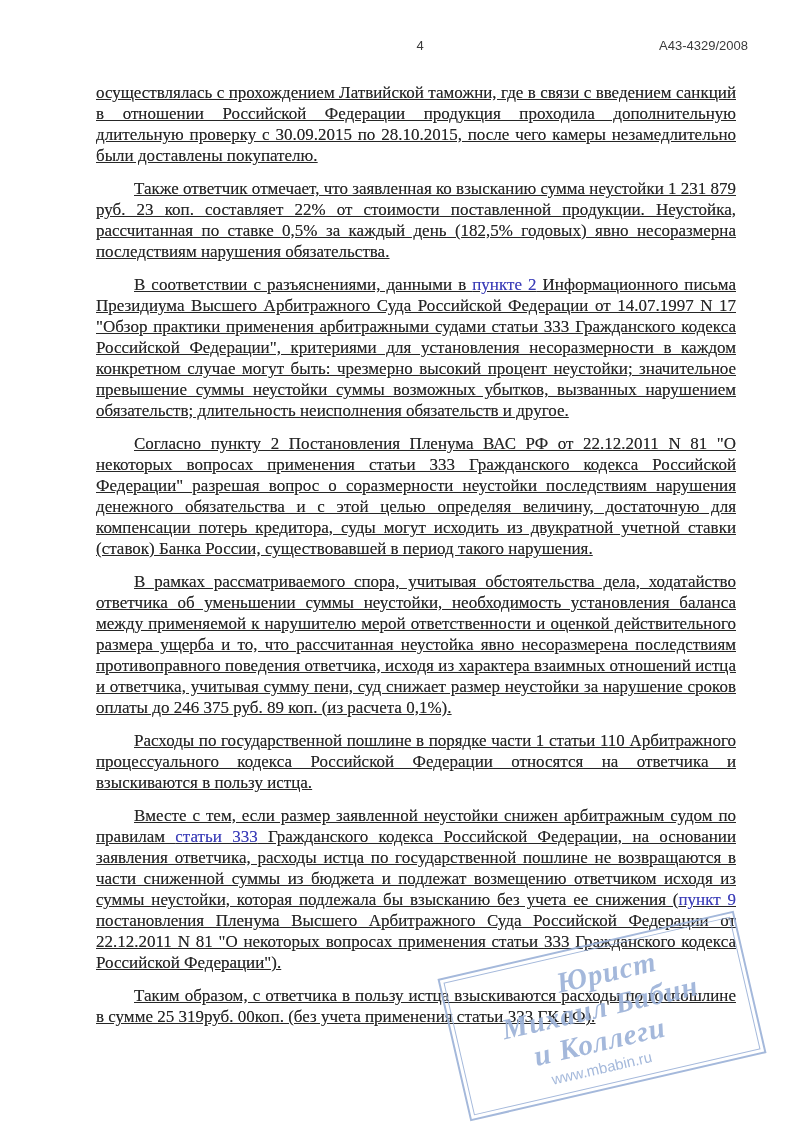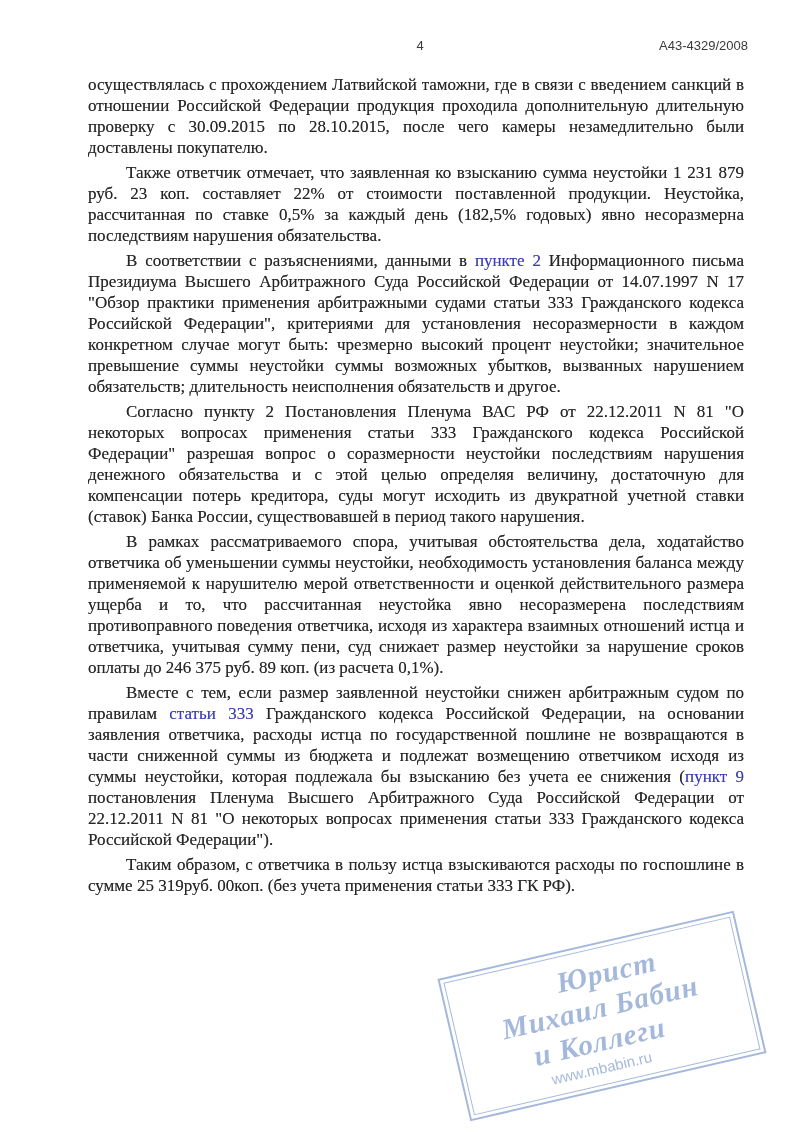--- a/index.html
+++ b/index.html
@@ -31,21 +31,21 @@
   .caseno { position: absolute; right: 0; }
   .body-text {
     position: absolute;
     left: 84px; right: 52px; top: 70px;
     font-size: 17px;
     line-height: 21px;
     color: var(--text-color, #262626);
     text-align: justify;
     text-shadow: 0 0 0.4px rgba(40,40,40,0.55);
   }
-  .para { margin: 4px; text-indent: 38px; }
+  .para { margin: 12px; text-indent: 38px; text-decoration: underline; }
   .para.no-indent { text-indent: 0; }
   .ref-link { color: var(--link-color, #3b3db8); text-shadow: 0 0 0.4px rgba(59,61,184,0.55); }
   .stamp {
     position: absolute;
     left: 450px; top: 943px;
     width: 300px; height: 142px;
     transform: rotate(-13deg);
     border: 2px solid var(--stamp-color, #9db3d8);
     color: var(--stamp-color, #9db3d8);
     opacity: 0.92;
@@ -89,20 +89,21 @@
     <span class="pageno">4</span>
     <span class="caseno">А43-4329/2008</span>
   </div>
 
   <div class="body-text">
       <p class="para no-indent"><span>осуществлялась с прохождением Латвийской таможни, где в связи с введением санкций в отношении Российской Федерации продукция проходила дополнительную длительную проверку с 30.09.2015 по 28.10.2015, после чего камеры незамедлительно были доставлены покупателю.</span></p>
       <p class="para"><span>Также ответчик отмечает, что заявленная ко взысканию сумма неустойки 1 231 879 руб. 23 коп. составляет 22% от стоимости поставленной продукции. Неустойка, рассчитанная по ставке 0,5% за каждый день (182,5% годовых) явно несоразмерна последствиям нарушения обязательства.</span></p>
       <p class="para"><span>В соответствии с разъяснениями, данными в </span><span class="ref-link">пункте 2</span><span> Информационного письма Президиума Высшего Арбитражного Суда Российской Федерации от 14.07.1997 N 17 "Обзор практики применения арбитражными судами статьи 333 Гражданского кодекса Российской Федерации", критериями для установления несоразмерности в каждом конкретном случае могут быть: чрезмерно высокий процент неустойки; значительное превышение суммы неустойки суммы возможных убытков, вызванных нарушением обязательств; длительность неисполнения обязательств и другое.</span></p>
       <p class="para"><span>Согласно пункту 2 Постановления Пленума ВАС РФ от 22.12.2011 N 81 "О некоторых вопросах применения статьи 333 Гражданского кодекса Российской Федерации" разрешая вопрос о соразмерности неустойки последствиям нарушения денежного обязательства и с этой целью определяя величину, достаточную для компенсации потерь кредитора, суды могут исходить из двукратной учетной ставки (ставок) Банка России, существовавшей в период такого нарушения.</span></p>
       <p class="para"><span>В рамках рассматриваемого спора, учитывая обстоятельства дела, ходатайство ответчика об уменьшении суммы неустойки, необходимость установления баланса между применяемой к нарушителю мерой ответственности и оценкой действительного размера ущерба и то, что рассчитанная неустойка явно несоразмерена последствиям противоправного поведения ответчика, исходя из характера взаимных отношений истца и ответчика, учитывая сумму пени, суд снижает размер неустойки за нарушение сроков оплаты до 246 375 руб. 89 коп. (из расчета 0,1%).</span></p>
+      <p class="para"><span>Расходы по государственной пошлине в порядке части 1 статьи 110 Арбитражного процессуального кодекса Российской Федерации относятся на ответчика и взыскиваются в пользу истца.</span></p>
       <p class="para"><span>Вместе с тем, если размер заявленной неустойки снижен арбитражным судом по правилам </span><span class="ref-link">статьи 333</span><span> Гражданского кодекса Российской Федерации, на основании заявления ответчика, расходы истца по государственной пошлине не возвращаются в части сниженной суммы из бюджета и подлежат возмещению ответчиком исходя из суммы неустойки, которая подлежала бы взысканию без учета ее снижения (</span><span class="ref-link">пункт 9</span><span> постановления Пленума Высшего Арбитражного Суда Российской Федерации от 22.12.2011 N 81 "О некоторых вопросах применения статьи 333 Гражданского кодекса Российской Федерации").</span></p>
       <p class="para"><span>Таким образом, с ответчика в пользу истца взыскиваются расходы по госпошлине в сумме 25 319руб. 00коп. (без учета применения статьи 333 ГК РФ).</span></p>
     </div>
 
   <div class="stamp">
     <div class="stamp-inner">
       <div class="s1">Юрист</div>
       <div class="s2">Михаил Бабин</div>
       <div class="s3">и Коллеги</div>
       <div class="surl">www.mbabin.ru</div>

